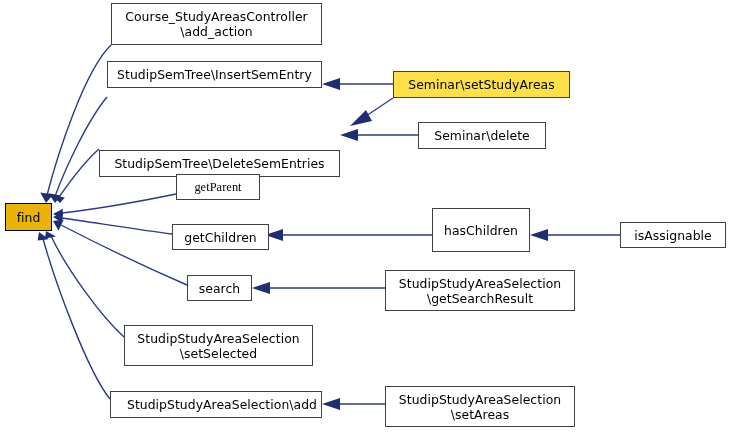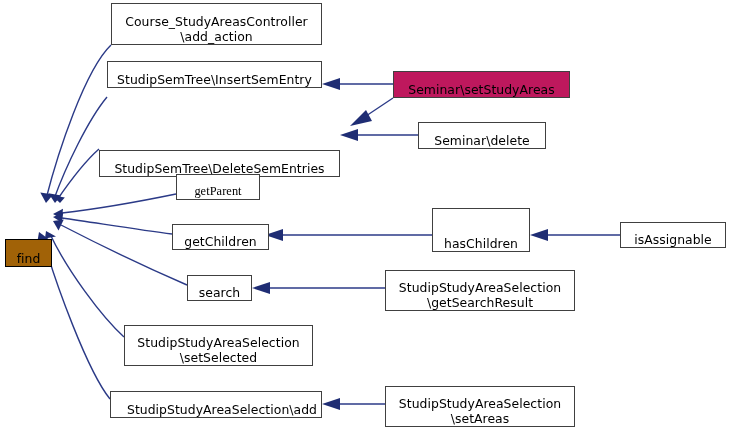--- a/index.html
+++ b/index.html
@@ -22,21 +22,21 @@
     width: 731px;
     height: 432px;
   }
   .node {
     position: absolute;
     box-sizing: border-box;
     border: 1px solid #404040;
     background: #ffffff;
     color: #000000;
     display: flex;
-    align-items: flex-end;
+    align-items: center;
     justify-content: center;
     text-align: center;
     font-size: 12.4px;
     line-height: 15px;
     letter-spacing: 0.05px;
     white-space: pre-line;
     z-index: 5;
   }
   .node.focus {
     background: #c0c0c0;
@@ -112,32 +112,32 @@
       <g>
         <path class="edge-line" d="M 385,288 L 270,288" stroke="#2b3a87"></path>
         <polygon class="edge-head" points="252,288 270,282 270,294"></polygon>
       </g>
       <g>
         <path class="edge-line" d="M 385,404 L 340,404" stroke="#2b3a87"></path>
         <polygon class="edge-head" points="322,404 340,398 340,410"></polygon>
       </g>
     </svg>
   <div id="nodes-layer">
-      <div class="node focus" style="left: 5px; top: 203px; width: 47px; height: 28px; background: #a16207; margin-top: 36px;"><span>find</span></div>
+      <div class="node focus" style="left: 5px; top: 203px; width: 47px; height: 28px; background: #eab308;"><span>find</span></div>
       <div class="node" style="left: 111px; top: 3px; width: 211px; height: 42px; background: rgb(255, 255, 255); border-color: rgb(64, 64, 64);"><span>Course_StudyAreasController
 \add_action</span></div>
       <div class="node" style="left: 107px; top: 61px; width: 215px; height: 27px; background: rgb(255, 255, 255); border-color: rgb(64, 64, 64);"><span>StudipSemTree\InsertSemEntry</span></div>
       <div class="node" style="left: 99px; top: 122px; width: 241px; height: 27px; background: rgb(255, 255, 255); border-color: rgb(64, 64, 64); margin-top: 28px;"><span>StudipSemTree\DeleteSemEntries</span></div>
       <div class="node" style="left: 176px; top: 174px; width: 84px; height: 26px; background: rgb(255, 255, 255); border-color: rgb(64, 64, 64); font-family: Liberation Serif, serif;"><span>getParent</span></div>
       <div class="node" style="left: 172px; top: 224px; width: 97px; height: 26px; background: rgb(255, 255, 255); border-color: rgb(64, 64, 64);"><span>getChildren</span></div>
       <div class="node" style="left: 187px; top: 275px; width: 65px; height: 26px; background: rgb(255, 255, 255); border-color: rgb(64, 64, 64);"><span>search</span></div>
       <div class="node" style="left: 124px; top: 325px; width: 189px; height: 41px; background: rgb(255, 255, 255); border-color: rgb(64, 64, 64);"><span>StudipStudyAreaSelection
 \setSelected</span></div>
       <div class="node" style="left: 110px; top: 391px; width: 212px; height: 27px; background: rgb(255, 255, 255); border-color: rgb(64, 64, 64); padding-left: 12px;"><span>StudipStudyAreaSelection\add</span></div>
-      <div class="node" style="left: 393px; top: 71px; width: 177px; height: 27px; background: #be185d; border-color: rgb(64, 64, 64);"><span>Seminar\setStudyAreas</span></div>
+      <div class="node" style="left: 393px; top: 71px; width: 177px; height: 27px; background: #fde047; border-color: rgb(64, 64, 64);"><span>Seminar\setStudyAreas</span></div>
       <div class="node" style="left: 418px; top: 122px; width: 128px; height: 27px; background: rgb(255, 255, 255); border-color: rgb(64, 64, 64);"><span>Seminar\delete</span></div>
       <div class="node" style="left: 432px; top: 208px; width: 98px; height: 44px; background: rgb(255, 255, 255); border-color: rgb(64, 64, 64);"><span>hasChildren</span></div>
       <div class="node" style="left: 620px; top: 222px; width: 106px; height: 26px; background: rgb(255, 255, 255); border-color: rgb(64, 64, 64);"><span>isAssignable</span></div>
       <div class="node" style="left: 385px; top: 270px; width: 190px; height: 41px; background: rgb(255, 255, 255); border-color: rgb(64, 64, 64);"><span>StudipStudyAreaSelection
 \getSearchResult</span></div>
       <div class="node" style="left: 385px; top: 386px; width: 190px; height: 41px; background: rgb(255, 255, 255); border-color: rgb(64, 64, 64);"><span>StudipStudyAreaSelection
 \setAreas</span></div>
     </div>
 </div>
 

